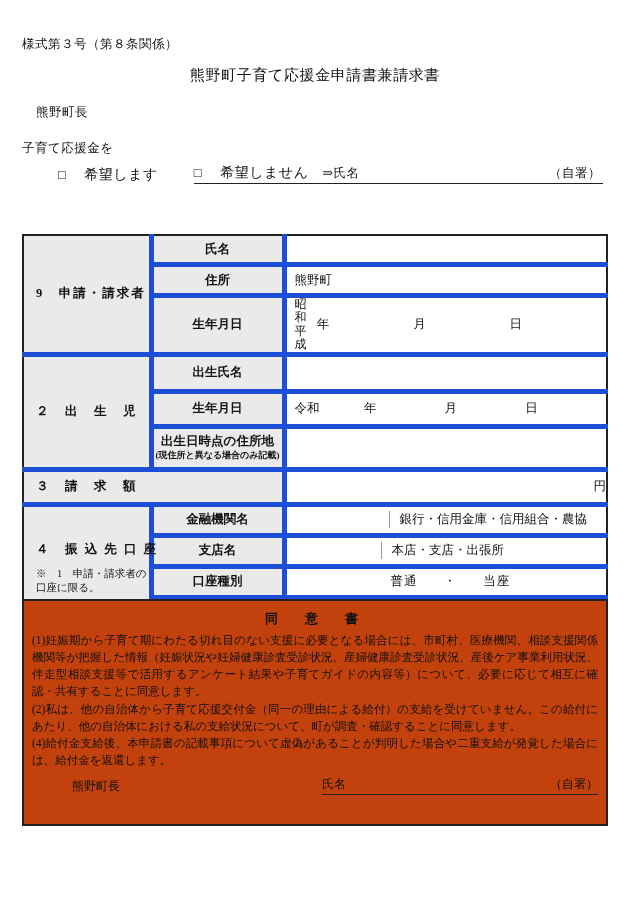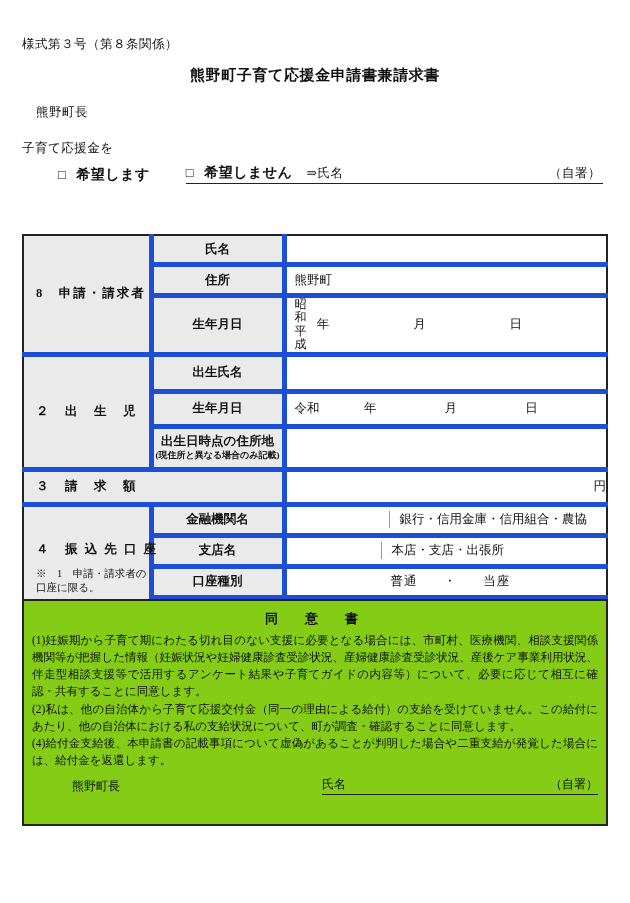--- a/index.html
+++ b/index.html
@@ -32,21 +32,21 @@
     letter-spacing: 0.5px;
     white-space: nowrap;
   }
   .doc-title {
     position: absolute;
     left: 0;
     top: 66px;
     width: 630px;
     text-align: center;
     font-size: 15px;
-    font-weight: bold;
+    font-weight: normal;
     letter-spacing: 0.6px;
   }
   .addressee-top {
     position: absolute;
     left: 36px;
     top: 104px;
     font-size: 12.5px;
     letter-spacing: 0.5px;
   }
   .intro-line {
@@ -72,22 +72,22 @@
   .choice-opt {
     display: flex;
     align-items: baseline;
     white-space: nowrap;
   }
   .cbox {
     font-size: 13px;
     line-height: 1;
   }
   .choice-label {
-    font-weight: bold;
-    margin-left: 10px;
+    font-weight: normal;
+    margin-left: 18px;
   }
   .choice-yes { margin-right: 36px; }
   .choice-underline {
     flex: 1;
     display: flex;
     align-items: baseline;
     border-bottom: 1px solid #222;
     padding-bottom: 1px;
   }
   .arrow-name {
@@ -234,21 +234,21 @@
 
   
   .consent {
     position: absolute;
     left: 22px;
     top: 599px;
     width: 586px;
     height: 227px;
     box-sizing: border-box;
     border: 2px solid #222;
-    background: #84cc16;
+    background: #c2410c;
     padding: 6px 8px 0 8px;
     font-size: 11.5px;
     line-height: 1.5;
   }
   .consent-title {
     text-align: center;
     font-weight: bold;
     font-size: 13px;
     letter-spacing: 7px;
     margin: 2px 0 3px 0;
@@ -312,21 +312,21 @@
   <table class="form-table">
     <colgroup>
       <col class="colA">
         <col class="colB">
         <col>
     </colgroup>
     <tbody>
 
       <tr class="outer-top">
         <td class="grp edgeL" rowspan="3">
-          <div class="grp-title">8　申請・請求者</div>
+          <div class="grp-title">9　申請・請求者</div>
         </td>
         <td class="lab" style="height:26px">氏名</td>
         <td class="val edgeR"></td>
       </tr>
       <tr>
         <td class="lab" style="height:26px">住所</td>
         <td class="val edgeR">熊野町</td>
       </tr>
       <tr>
         <td class="lab" style="height:32px">生年月日</td>

